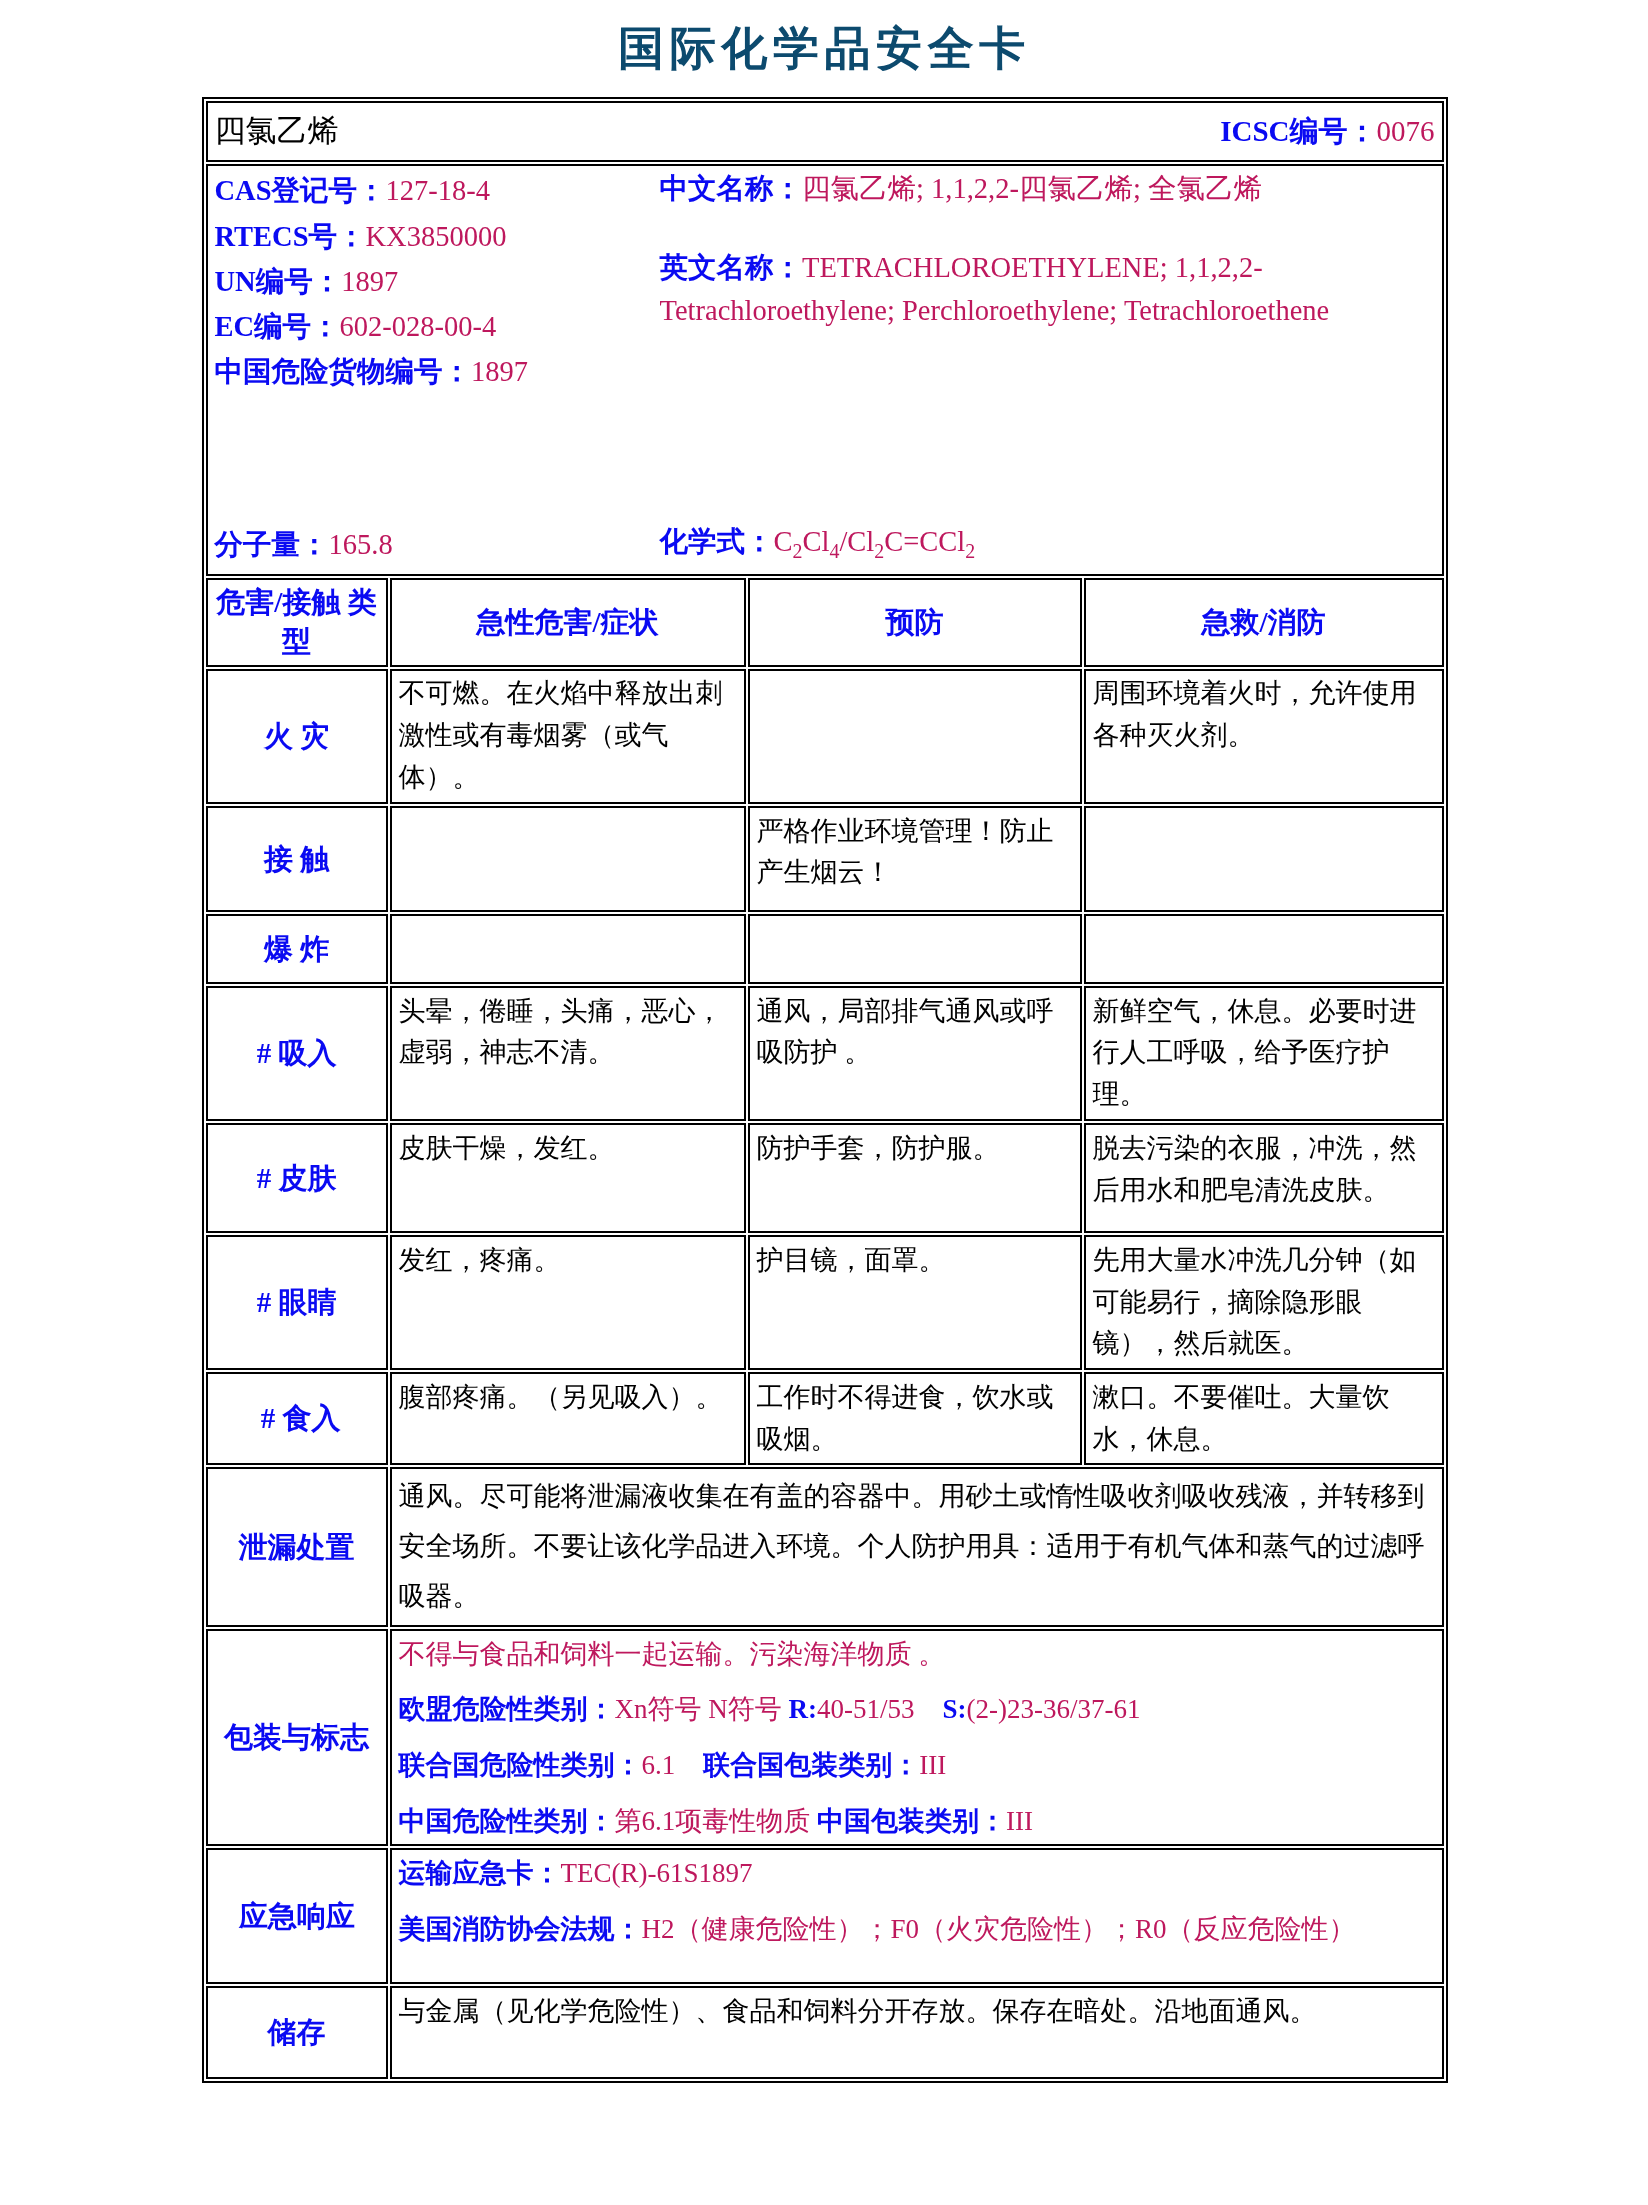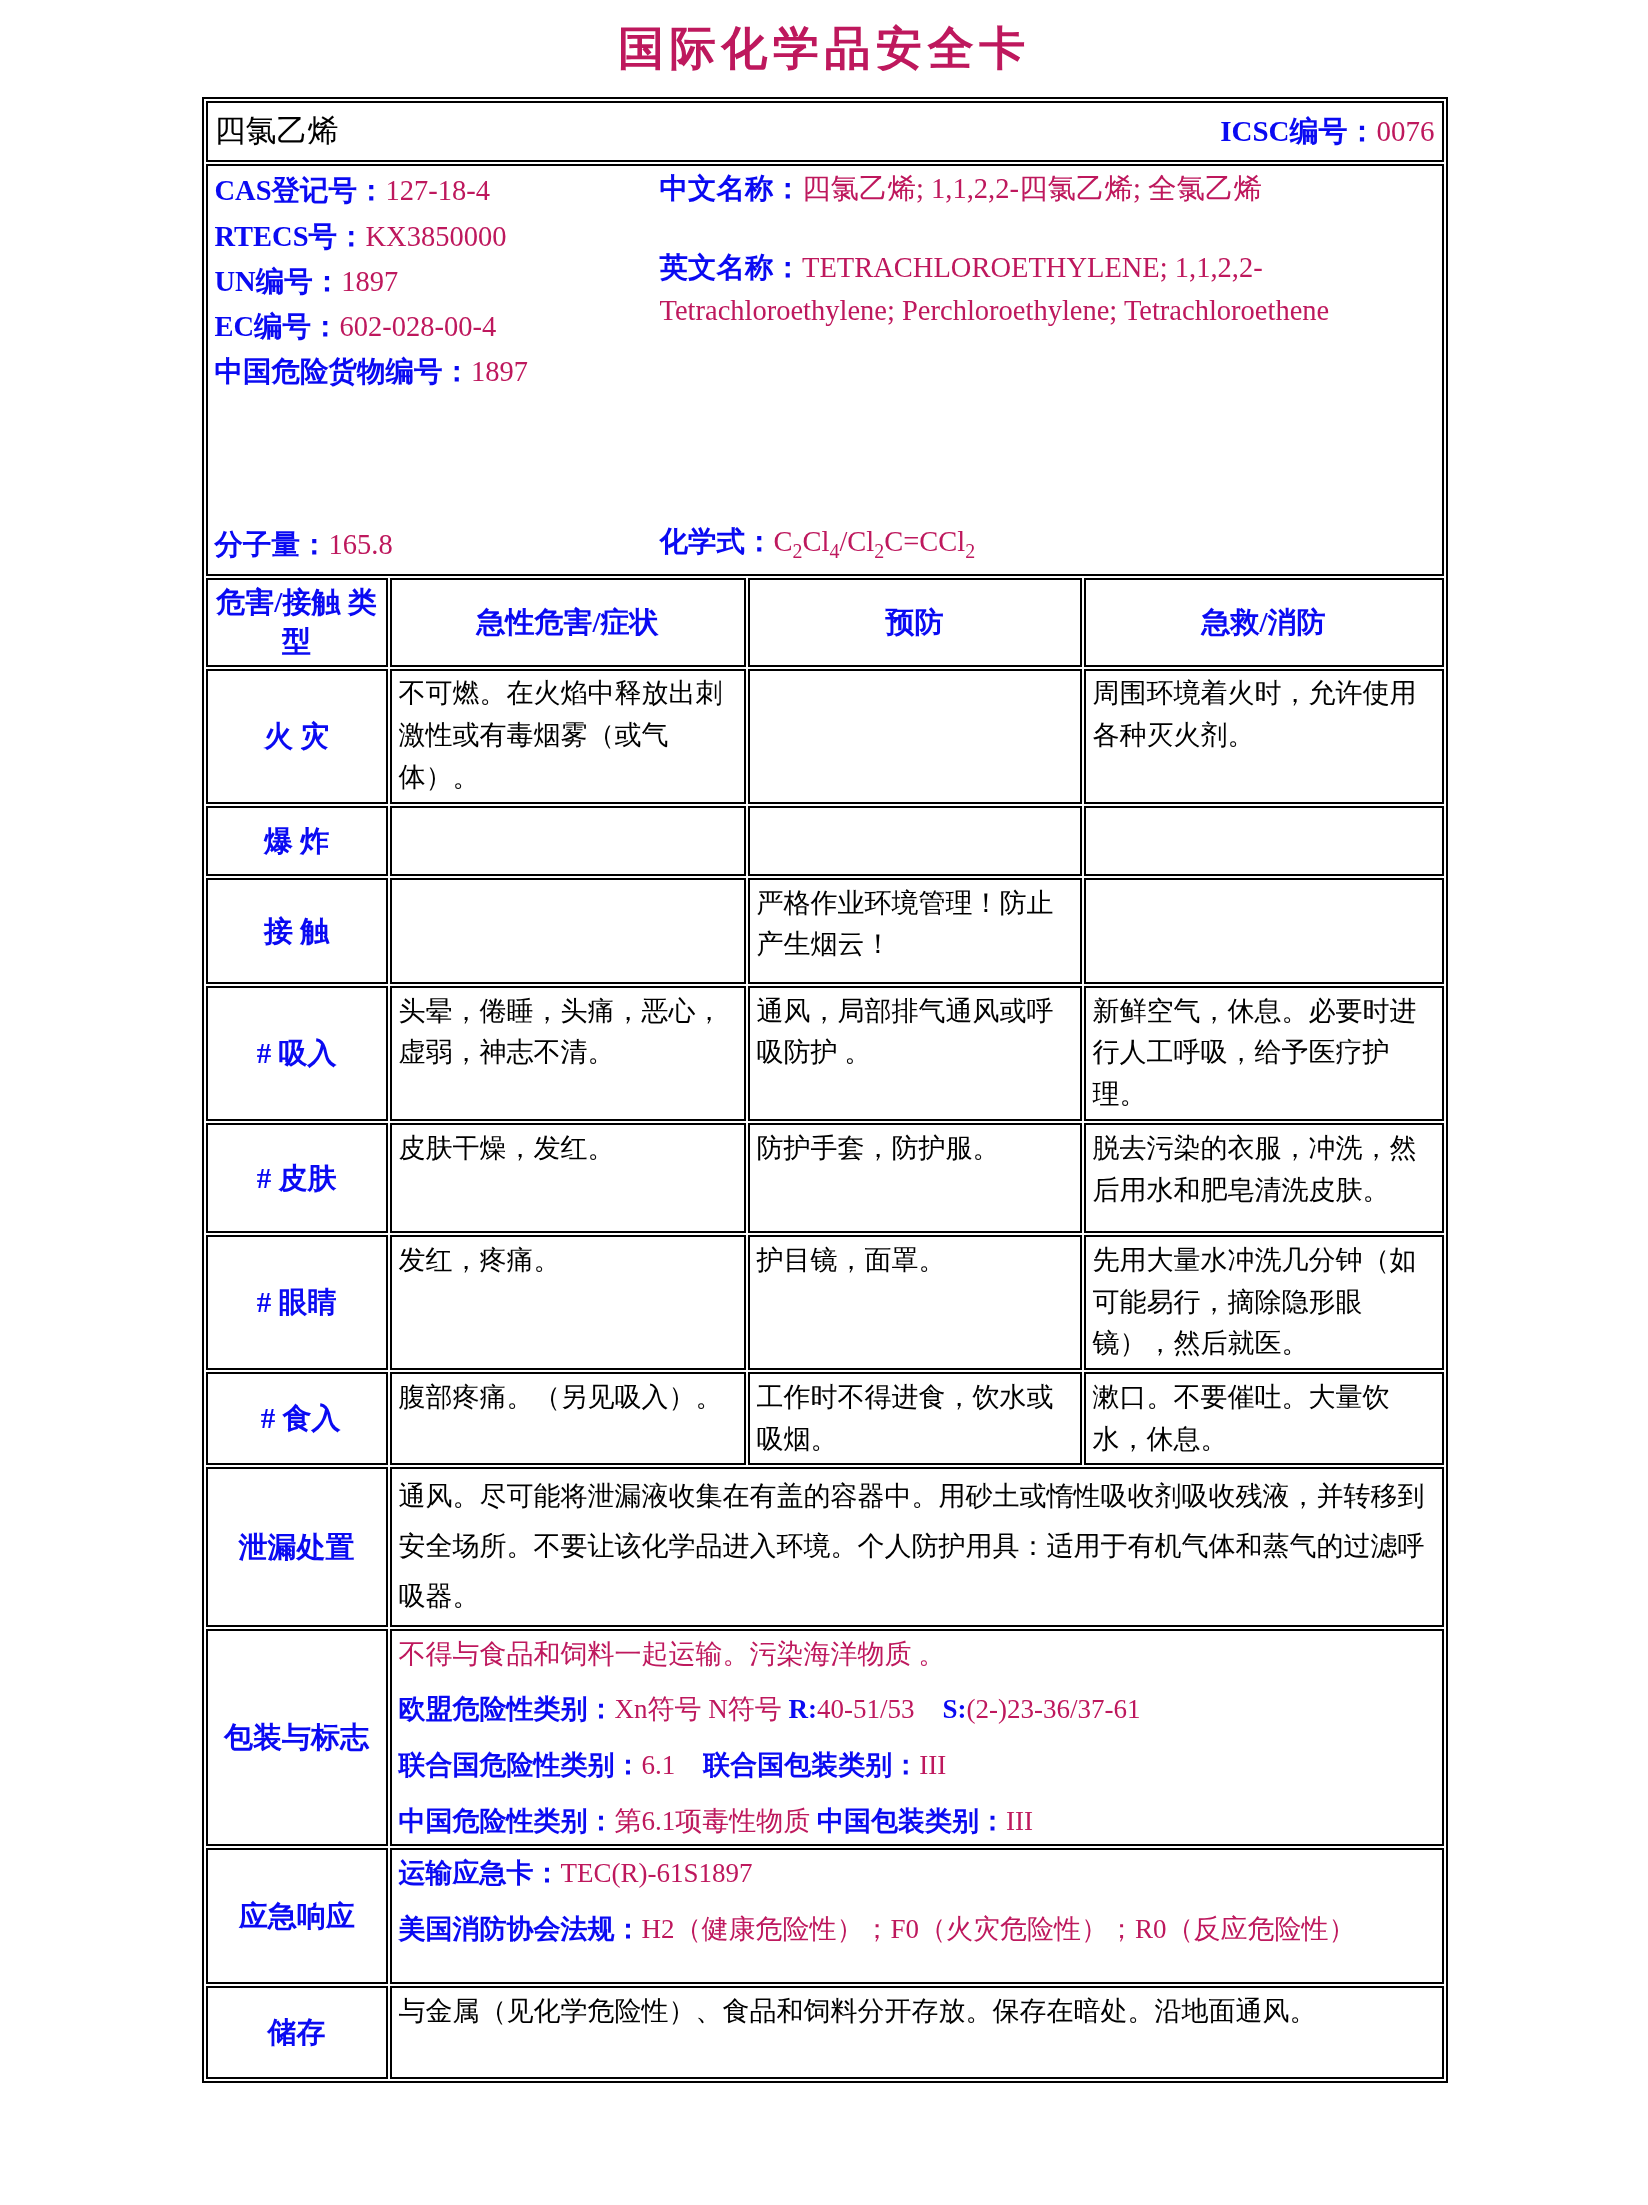--- a/index.html
+++ b/index.html
@@ -5,21 +5,21 @@
   * { margin: 0; padding: 0; box-sizing: border-box; }
   html, body {
     width: 1649px; height: 2205px;
     background: #ffffff;
     font-family: "Liberation Serif", "DejaVu Serif", serif;
     color: #000000;
     overflow: hidden;
   }
   .page-title {
     text-align: center;
-    color: #be185d;
+    color: #0c4a6e;
     font-size: 46px;
     font-weight: bold;
     letter-spacing: 5.6px;
     padding-top: 18px;
     margin-bottom: 16.7px;
   }
   table.card {
     width: 1246px;
     margin: 0 auto;
     border: 2.1px solid #000;
@@ -129,30 +129,30 @@
   </tr>
 
   <tr>
     <td class="rowtitle blue h-fire">火 灾</td>
     <td>不可燃。在火焰中释放出刺激性或有毒烟雾（或气体）。</td>
     <td></td>
     <td>周围环境着火时，允许使用各种灭火剂。</td>
   </tr>
 
   <tr>
+    <td class="rowtitle blue h-contact">接 触</td>
+    <td></td>
+    <td>严格作业环境管理！防止产生烟云！</td>
+    <td></td>
+  </tr>
+
+  <tr>
     <td class="rowtitle blue h-explosion">爆 炸</td>
     <td></td>
     <td></td>
-    <td></td>
-  </tr>
-
-  <tr>
-    <td class="rowtitle blue h-contact">接 触</td>
-    <td></td>
-    <td>严格作业环境管理！防止产生烟云！</td>
     <td></td>
   </tr>
 
   <tr>
     <td class="rowtitle blue h-inhal"># 吸入</td>
     <td>头晕，倦睡，头痛，恶心，虚弱，神志不清。</td>
     <td>通风，局部排气通风或呼吸防护 。</td>
     <td>新鲜空气，休息。必要时进行人工呼吸，给予医疗护理。</td>
   </tr>
 

